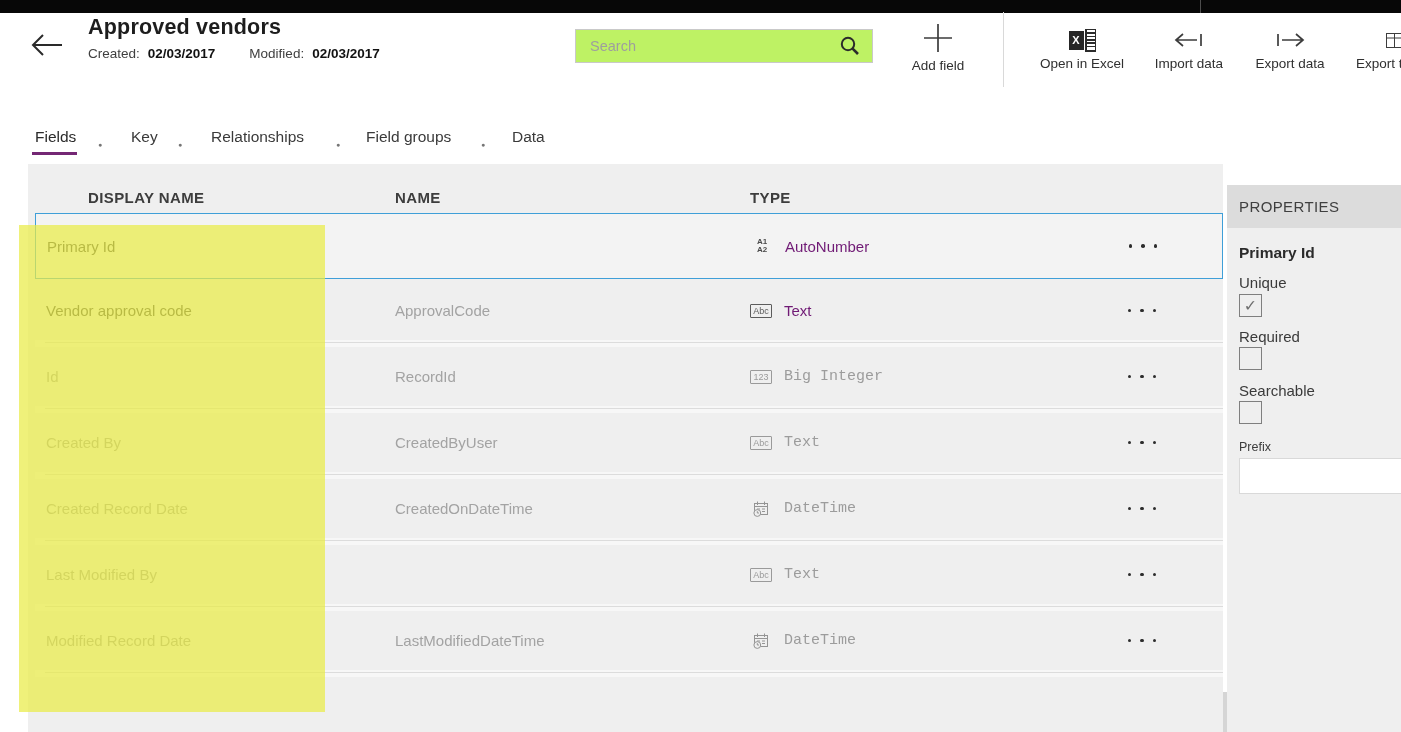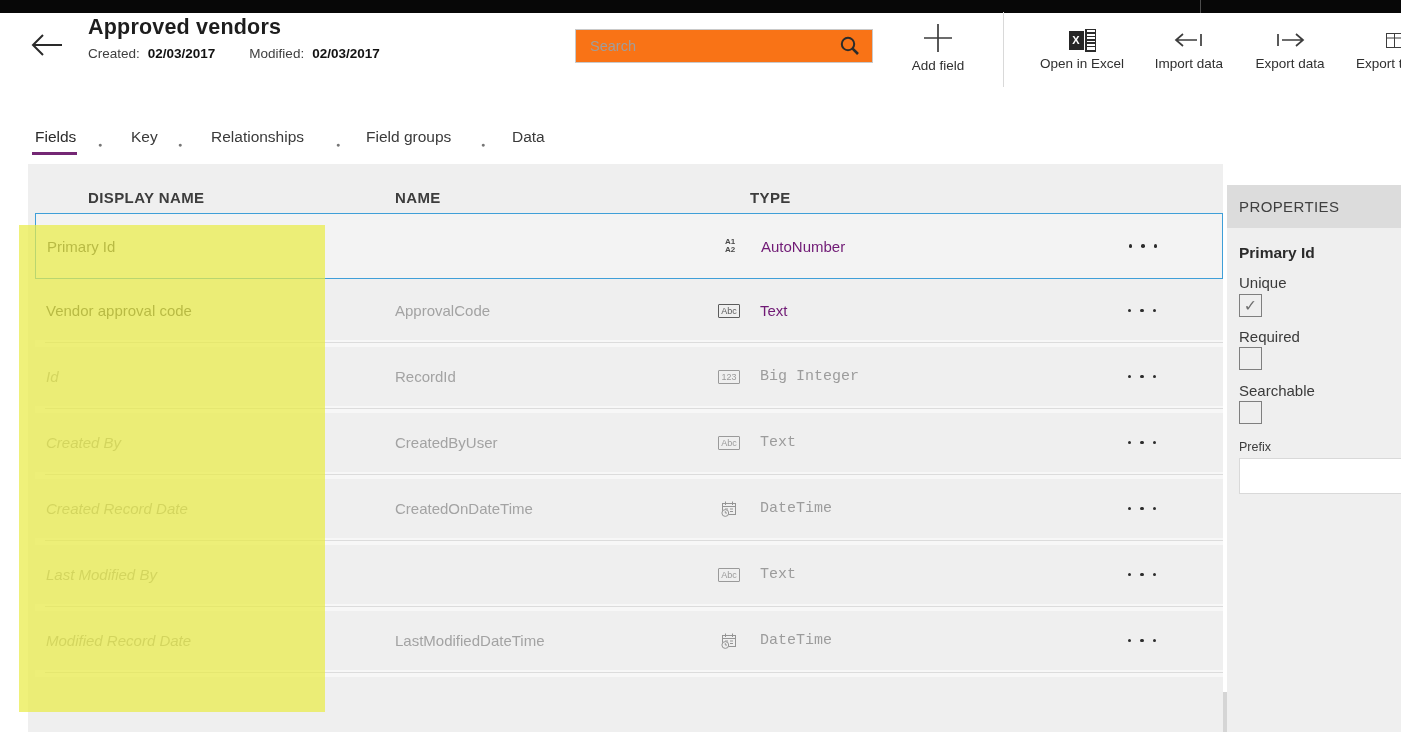--- a/index.html
+++ b/index.html
@@ -15,21 +15,21 @@
   .topbar { left:0; top:0; width:1401px; height:13px; background:#070707; }
   .topbar-notch { left:1200px; top:0; width:1px; height:13px; background:#4d4d4d; }
 
   
   .back-btn { left:28px; top:30px; width:38px; height:30px; cursor:pointer; }
   .page-title { left:88px; top:15px; font-size:21.5px; font-weight:700; color:#1d1d1d; letter-spacing:0.2px; }
   .meta-line { left:88px; top:46px; font-size:13.5px; color:#404040; display:flex; gap:8px; }
   .meta-line .val { font-weight:700; color:#121212; }
   .meta-gap { display:inline-block; width:18px; }
 
-  .search-box { left:575px; top:29px; width:298px; height:34px; background:#f97316; border:1px solid #c9c9c9; }
+  .search-box { left:575px; top:29px; width:298px; height:34px; background:#bef264; border:1px solid #c9c9c9; }
   .search-input { position:absolute; left:0; top:0; width:258px; height:32px; border:none; outline:none;
     font-family:"Liberation Sans", sans-serif; font-size:14.5px; color:#333; padding-left:14px; background:transparent; }
   .search-input::placeholder { color:#9e9e9e; opacity:1; }
   .search-btn { position:absolute; right:4px; top:4px; width:30px; height:24px; cursor:pointer; }
 
   .add-field { left:898px; top:22px; width:80px; height:58px; text-align:center; cursor:pointer; }
   .add-field .plus { display:block; height:34px; }
   .cmd-label { font-size:13.5px; color:#303030; }
 
   .header-divider { left:1003px; top:12px; width:1px; height:75px; background:#d9d9d9; }
@@ -61,23 +61,23 @@
   
   .table-block { left:28px; top:164px; width:1195px; height:568px; background:#efefef; }
   .col-head { top:189px; font-size:15px; font-weight:700; letter-spacing:0.4px; color:#3d3d3d; }
   .col-head-1 { left:88px; } .col-head-2 { left:395px; } .col-head-3 { left:750px; }
 
   .row { left:35px; width:1188px; height:59px; background:#efefef; cursor:pointer; }
   .row.sel { top:213px; height:66px; border:1px solid #3f9fd8; background:#f3f3f3; }
   .row .cell { position:absolute; top:0; height:100%; display:flex; align-items:center; font-size:15px; }
   .c-disp { left:11px; }
   .c-name { left:360px; color:#a3a3a3; }
-  .c-type { left:681px; gap:18px; }
+  .c-type { left:713px; gap:10px; }
   .row.dark .c-disp { color:#3a3a3a; }
-  .row.muted .c-disp { color:#9c9c9c;font-style:italic; }
+  .row.muted .c-disp { color:#9c9c9c; }
   .row.dark .t-label { color:#701a75; }
   .row.muted .t-label { color:#9c9c9c;font-family:Liberation Mono, monospace; }
 
   .gap-band { left:35px; width:1188px; height:8px; background:#f7f7f7; }
   .gap-band .line { margin:3px 0 0 10px; width:1178px; height:1px; background:#dcdcdc; }
 
   
   .ticon { width:26px; display:flex; align-items:center; justify-content:center; }
   .an-icon { font-size:8px; font-weight:700; line-height:8.5px; color:#4a4a4a; text-align:left; }
   .box-icon { display:inline-block; border:1px solid currentColor; font-size:9px; line-height:12px;

